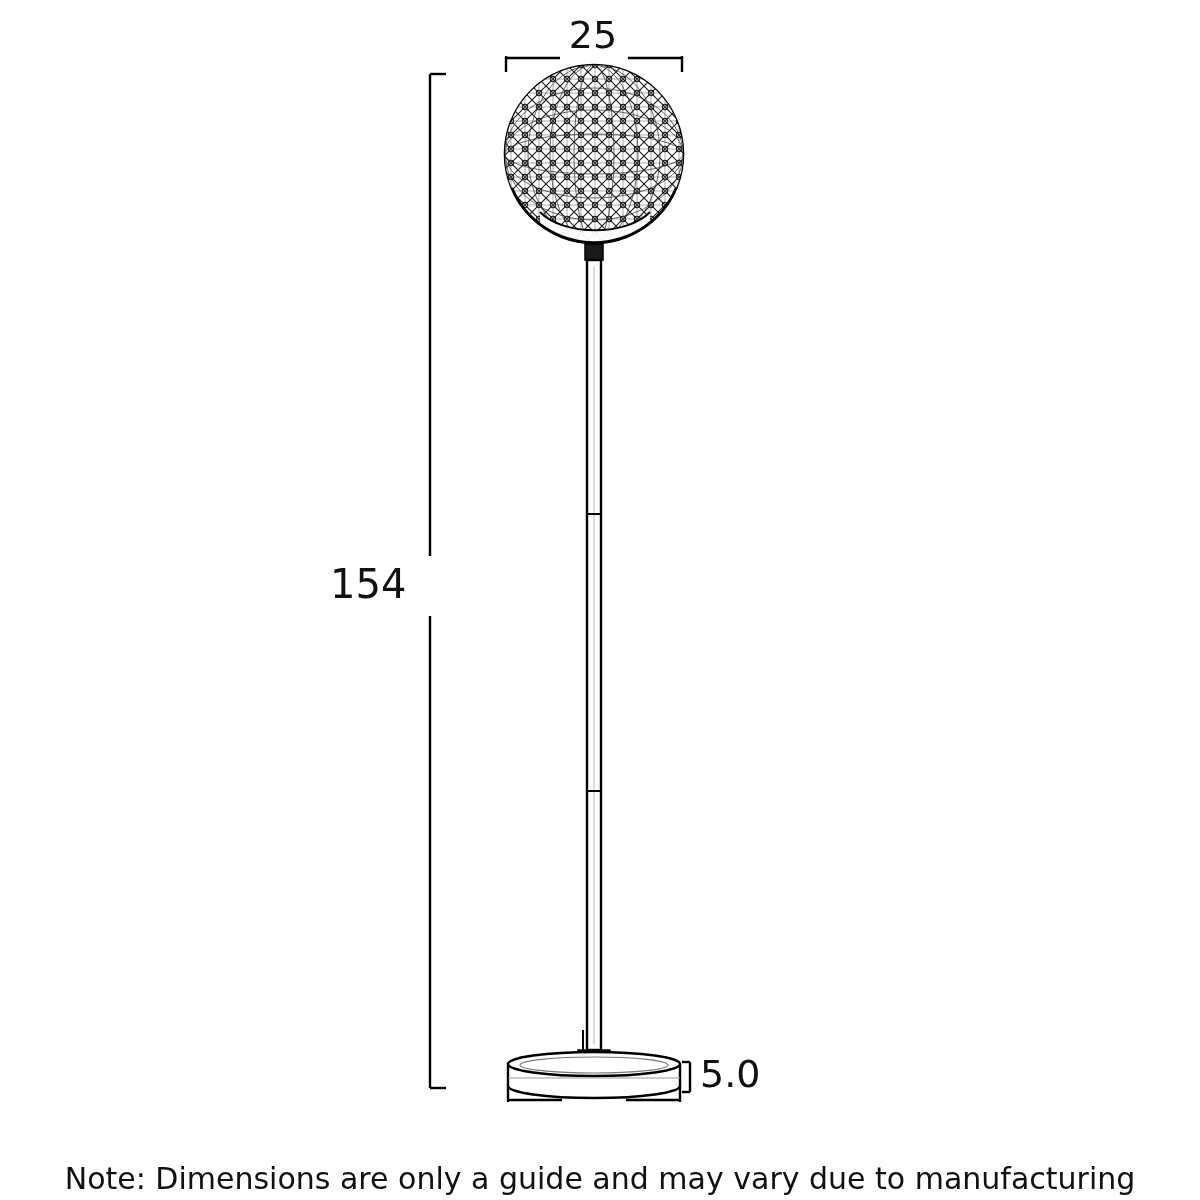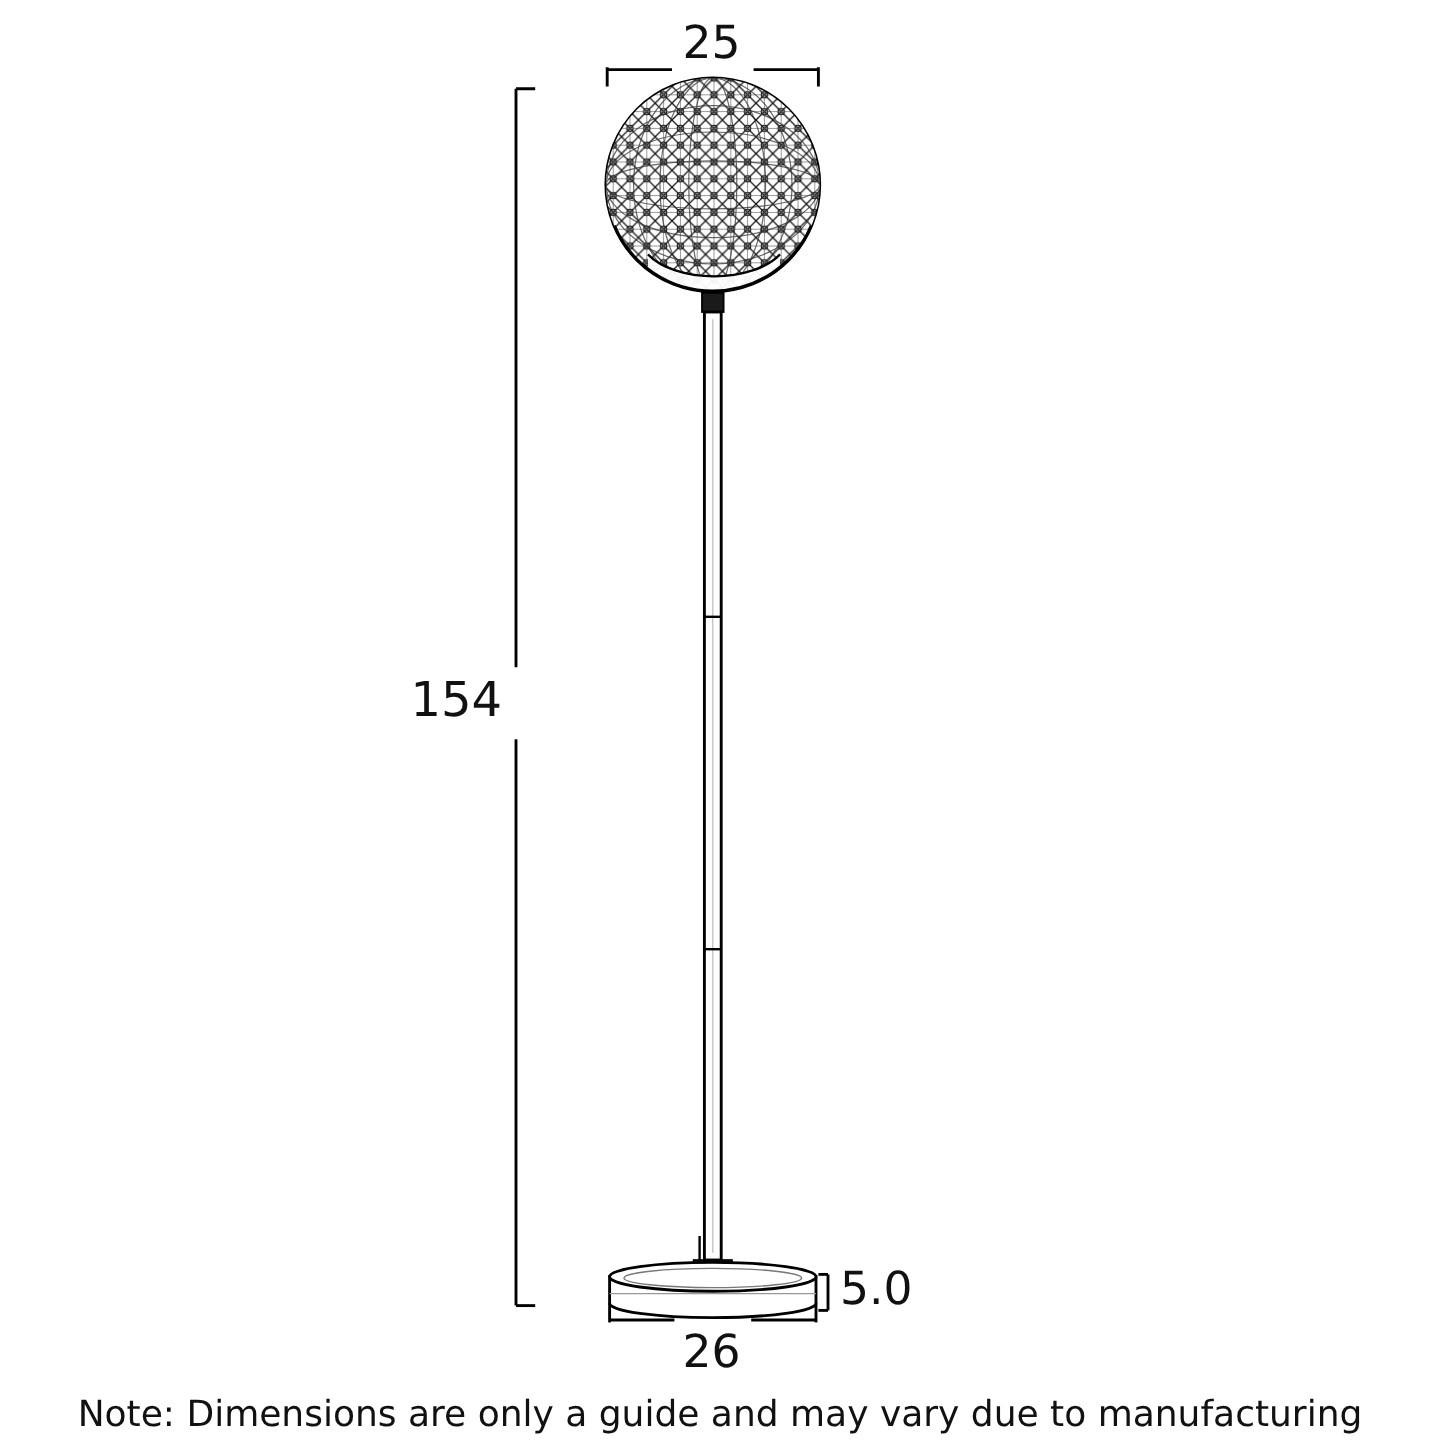--- a/index.html
+++ b/index.html
@@ -40,21 +40,20 @@
     left: 0; top: 0;
     width: 1200px;
     text-align: center;
     font-size: 38px;
   }
   #label-width-top span { position: relative; left: -7px; }
   #label-height {
     left: 330px;
     top: 548px;
     font-size: 40px;
-    margin-left: 12px;
   }
   #label-base-depth {
     left: 700px;
     top: 1039px;
     font-size: 38px;
   }
   #label-base-width {
     left: 0;
     top: 1091px;
     width: 1200px;
@@ -165,17 +164,16 @@
       <line x1="626" y1="1084" x2="680" y2="1084" stroke="#000" stroke-width="2.4"></line>
     </g>
   </svg>
 
   <div class="dim-label" id="label-width-top"><span>25</span></div>
 
   <div class="dim-label" id="label-height">154</div>
 
   <div class="dim-label" id="label-base-depth">5.0</div>
 
-  <div class="dim-label" id="label-base-width"><span>26</span></div>
 
   <div id="note">Note: Dimensions are only a guide and may vary due to manufacturing variations.</div>
 
 </div>
 
 </body></html>

